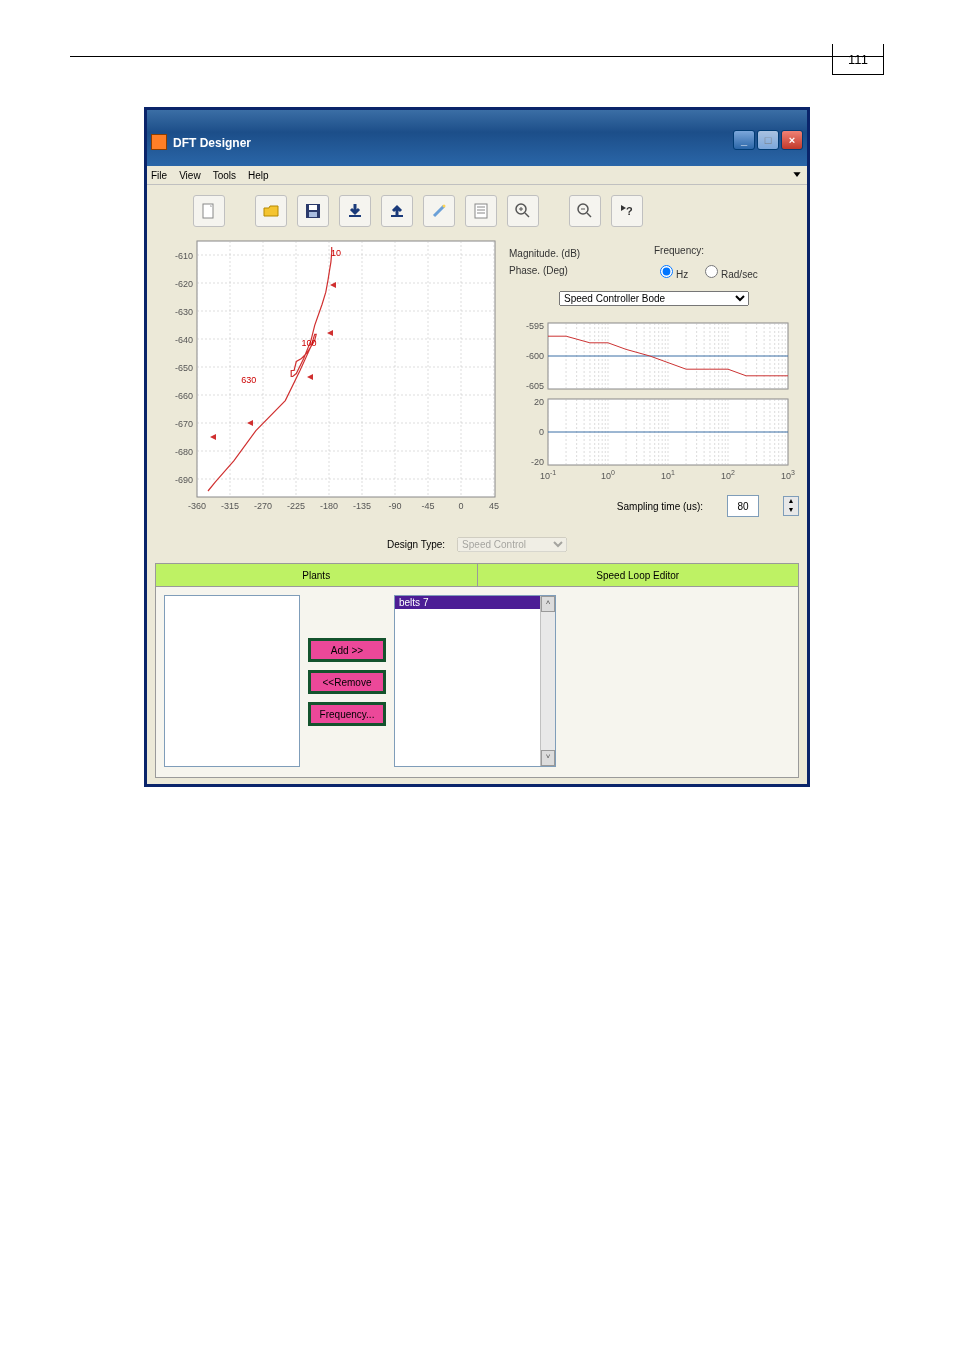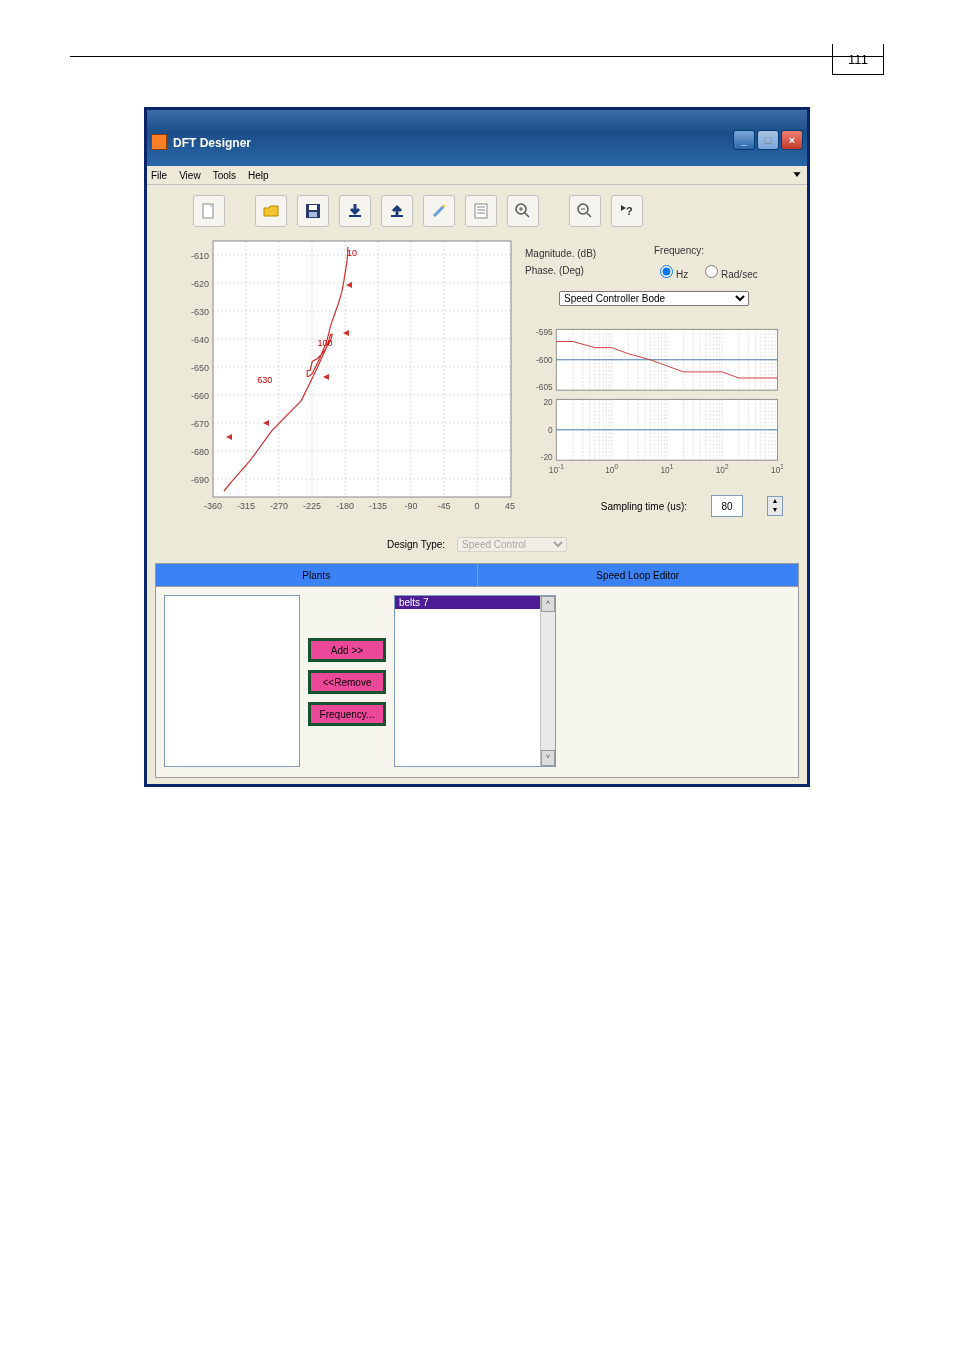--- a/index.html
+++ b/index.html
@@ -14,37 +14,37 @@
   .winbtn.min{background:linear-gradient(#7ba7db,#2a66a8);color:#fff}
   .winbtn.max{background:linear-gradient(#a9c2e0,#7ba7db);color:#7a7a7a}
   .winbtn.close{background:linear-gradient(#f08174,#c0392b);color:#fff}
   .menubar{height:18px;background:#ece9d8;border-bottom:1px solid #c0c0c0;display:flex;align-items:center;padding:0 4px;font-size:10px;position:relative}
   .menubar span{margin-right:12px}
   .menubar .dd{position:absolute;right:4px;top:2px;width:12px;height:12px;background:#000;clip-path:polygon(20% 35%,80% 35%,50% 75%)}
   .toolbar{height:52px;display:flex;align-items:center;padding:0 46px;gap:10px}
   .tbtn{width:30px;height:30px;border:1px solid #c0c0c0;background:#f5f4ef;border-radius:3px;display:flex;align-items:center;justify-content:center}
   .tbtn svg{width:18px;height:18px}
   .tb-gap{width:10px}
-  .upper{display:flex;padding:0 24px}
+  .upper{display:flex;padding:0 8px}
   .chart-area{flex:0 0 348px;height:292px;position:relative}
   .right-area{flex:1;padding-left:6px}
   .mini-hdr{height:50px;display:flex;align-items:center;font-size:10px;color:#333}
   .mini-hdr .col{flex:1}
   .mini-hdr .radio{margin-left:6px}
   .selrow{height:24px;margin:4px 0}
   .selrow select{width:190px;font-size:10px}
   .bode-area{height:170px;position:relative}
   .sampling{display:flex;align-items:center;justify-content:flex-end;height:34px;font-size:10px;gap:24px}
   .spin{width:26px;height:18px;border:1px solid #7f9db9;background:#fff;font-size:10px;text-align:center}
   .spinbtns{width:14px;height:18px;border:1px solid #7f9db9;background:#e8e8e8;display:flex;flex-direction:column}
   .spinbtns div{flex:1;font-size:7px;text-align:center;line-height:8px}
   .dtrow{height:30px;display:flex;align-items:center;justify-content:center;gap:12px;font-size:10px}
   .dtrow select{width:110px;font-size:10px;color:#888}
   .tabs{display:flex;margin:4px 8px 0 8px}
-  .tab{flex:1;height:22px;border:1px solid #9a9a9a;background:#3b82f6;display:flex;align-items:center;justify-content:center;font-size:10px}
+  .tab{flex:1;height:22px;border:1px solid #9a9a9a;background:#bef264;display:flex;align-items:center;justify-content:center;font-size:10px}
   .tab+.tab{border-left:none}
   .lower{height:190px;margin:0 8px 6px 8px;border:1px solid #9a9a9a;border-top:none;background:#f6f5ee;position:relative;display:flex}
   .leftlist{width:134px;height:170px;margin:8px;border:1px solid #7f9db9;background:#fff}
   .btncol{width:78px;display:flex;flex-direction:column;gap:8px;justify-content:center}
   .btncol button{height:24px;font-size:10px;background:#ec4899;border:3px solid #14532d}
   .rightlist{width:160px;height:170px;margin:8px;border:1px solid #7f9db9;background:#fff;display:flex}
   .rightlist .items{flex:1}
   .rightlist .sel-item{background:#4c1d95;color:#fff;font-size:10px;padding:1px 4px}
   .rightlist .sbar{width:14px;background:#e8e8e8;border-left:1px solid #c0c0c0;display:flex;flex-direction:column;justify-content:space-between}
   .rightlist .sbtn{height:14px;background:#dcdcdc;border:1px solid #999;font-size:8px;text-align:center;line-height:12px;color:#555}

